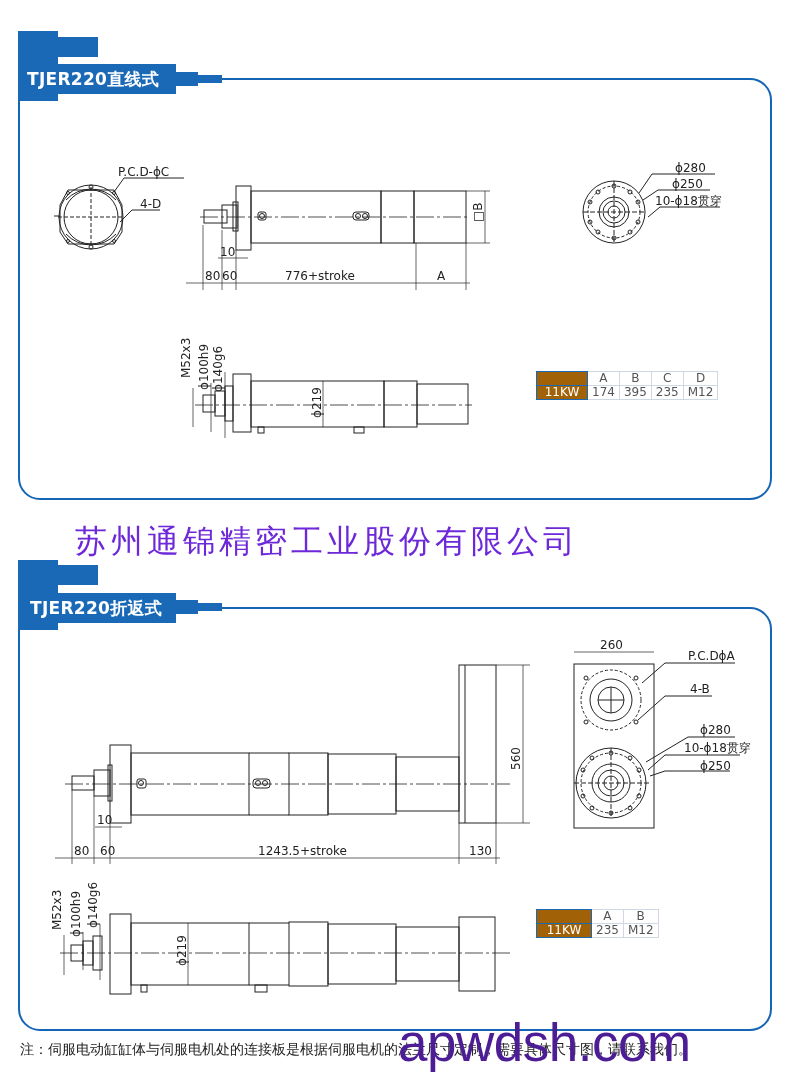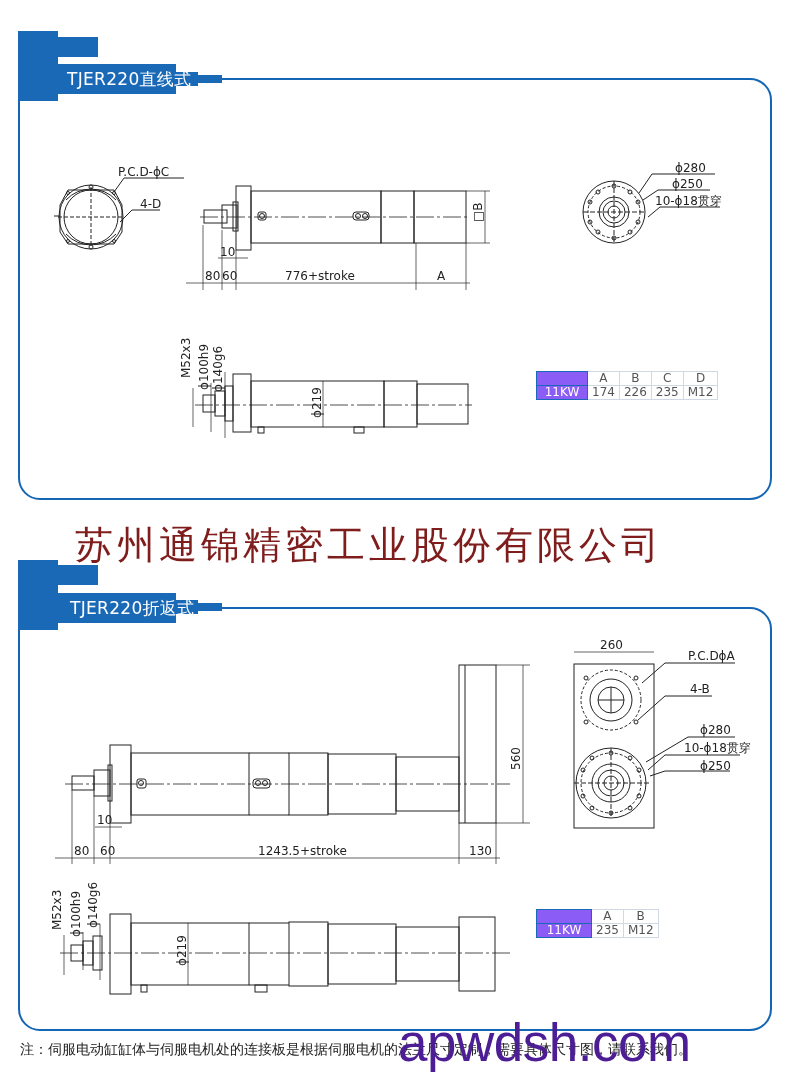--- a/index.html
+++ b/index.html
@@ -1,25 +1,25 @@
 <!DOCTYPE html>
 <html><head>
 <meta charset="utf-8">
 <style>
   html,body{margin:0;padding:0;background:#ffffff;}
   body{width:790px;height:1085px;position:relative;overflow:hidden;font-family:"DejaVu Sans","Liberation Sans",sans-serif;color:#222;}
   .panel{position:absolute;border:2px solid #1565b5;border-radius:22px;background:transparent;}
   .tab-block{position:absolute;background:#1a69b6;}
-  .tab-title{position:absolute;color:#fff;font-weight:normal;font-size:17px;letter-spacing:0.3px;white-space:nowrap;font-family:"DejaVu Sans",sans-serif;margin-left:40px;}
+  .tab-title{position:absolute;color:#fff;font-weight:bold;font-size:17px;letter-spacing:0.3px;white-space:nowrap;font-family:"DejaVu Sans",sans-serif;}
   .drawing{position:absolute;left:0;top:0;}
   .dim{font-family:"DejaVu Sans","Liberation Sans",sans-serif;font-size:12px;fill:#222;}
-  .wm-row{position:absolute;left:75px;top:520px;font-size:38px;color:#7f1d1d;letter-spacing:4px;white-space:nowrap;font-family:"DejaVu Sans",sans-serif;}
+  .wm-row{position:absolute;left:75px;top:520px;font-size:32px;color:#6d28d9;letter-spacing:4px;white-space:nowrap;font-family:"DejaVu Sans",sans-serif;}
   table.spec{position:absolute;border-collapse:collapse;font-size:12px;font-family:"DejaVu Sans","Liberation Sans",sans-serif;}
   table.spec td{border:1px solid #cfd8e3;padding:0 4px;height:13px;line-height:13px;text-align:center;color:#555;}
-  table.spec td.blue{background:#8b5cf6;color:#fff;border-color:#1a69b6;}
+  table.spec td.blue{background:#a16207;color:#fff;border-color:#1a69b6;}
   .note{position:absolute;left:20px;top:1041px;font-size:14px;color:#222;white-space:nowrap;font-family:"DejaVu Sans",sans-serif;}
   .site{position:absolute;left:398px;top:1012px;font-size:53px;color:#4c1d95;font-family:"Liberation Sans",sans-serif;letter-spacing:-0.5px;}
 </style>
 </head>
 <body>
 
 <div class="wm-row">苏州通锦精密工业股份有限公司</div>
 
 <div class="panel" style="left:18px;top:78px;width:750px;height:418px;"></div>
 <div class="tab-block" style="left:18px;top:31px;width:40px;height:70px;"></div>
@@ -143,21 +143,21 @@
       <tr>
     <td class="blue" style="width:42px;"></td>
     <td>A</td>
     <td>B</td>
     <td>C</td>
     <td>D</td>
   </tr>
   <tr>
     <td class="blue">11KW</td>
     <td>174</td>
-    <td>226</td>
+    <td>395</td>
     <td>235</td>
     <td>M12</td>
   </tr>
 </tbody>
   </table>
 
 <div class="panel" style="left:18px;top:607px;width:750px;height:420px;"></div>
 <div class="tab-block" style="left:18px;top:560px;width:40px;height:70px;"></div>
 <div class="tab-block" style="left:58px;top:565px;width:40px;height:20px;"></div>
 <div class="tab-block" style="left:18px;top:593px;width:158px;height:30px;"></div>

